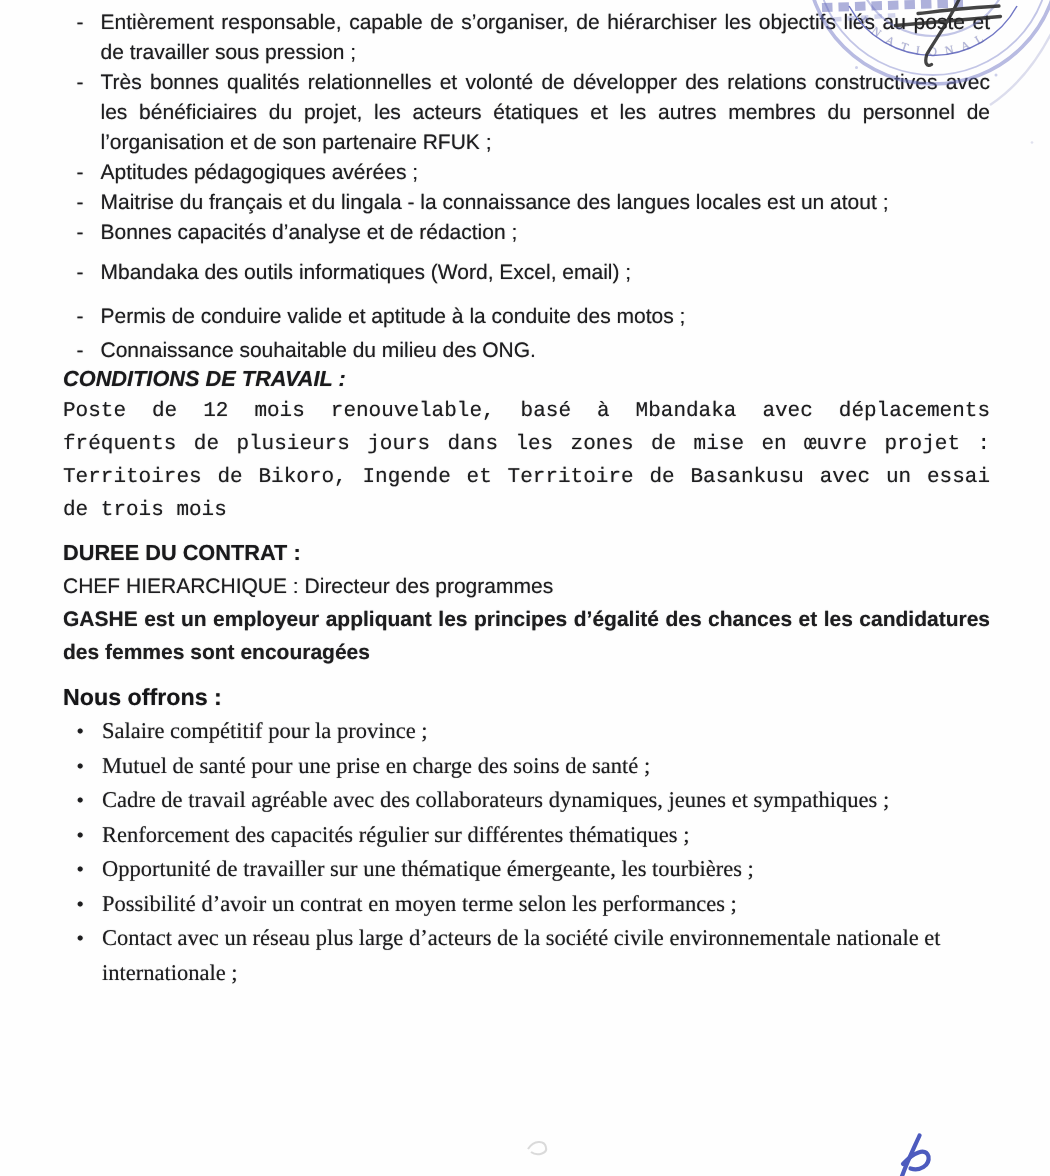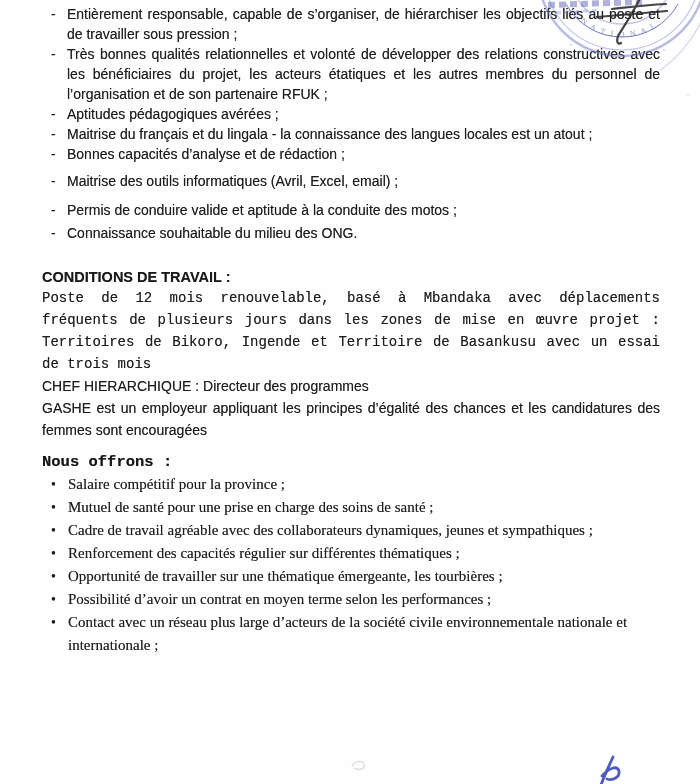--- a/index.html
+++ b/index.html
@@ -27,35 +27,35 @@
     text-align:left;
   }
   ul.req li.sp-a{margin-bottom:7px;}
   ul.req li.sp-b{margin-bottom:9px;}
   ul.req li.sp-c{margin-bottom:3px;}
 
   .sec-heading{
     font-size:14.5px;font-weight:bold;line-height:20px;
     margin:0;color:#1a1a1c;
   }
-  .h-conditions{margin-top:24px;}
+  .h-conditions{margin-top:0;font-style:italic;}
   .h-duree{margin-top:8px;}
 
   p.body-par{margin:0;font-size:14px;line-height:22px;}
   .p-poste{margin-top:12px;margin-left:25px;text-align:justify;font-family:Liberation Mono, monospace;}
   .p-premier{margin-top:16px;}
   .p-chef{margin-top:14px;}
   .p-inter{margin-top:16px;text-align:justify;}
-  .p-gashe{margin-top:12px;font-weight:normal;text-align:justify;}
+  .p-gashe{margin-top:12px;font-weight:bold;text-align:justify;}
   .b-label{font-weight:normal;}
 
   
   .p-nous{
     margin:10px 0 0 0;
-    font-family:Liberation Mono, monospace;
+    font-family:Liberation Sans, sans-serif;
     font-size:15.5px;font-weight:bold;line-height:22px;
     color:#161618;
   }
   ul.offer{
     list-style:none;margin:0;padding:0 0 0 26px;
     font-family:"Liberation Serif",serif;
     font-size:15px;line-height:23px;
   }
   ul.offer li{position:relative;}
   ul.offer li .marker{
@@ -72,28 +72,29 @@
 
 <div class="page">
   <div class="content">
 
     <ul class="req">
       <li><span class="marker">-</span><span>Entièrement responsable, capable de s’organiser, de hiérarchiser les objectifs liés au poste et de travailler sous pression ;</span></li>
       <li><span class="marker">-</span><span>Très bonnes qualités relationnelles et volonté de développer des relations constructives avec les bénéficiaires du projet, les acteurs étatiques et les autres membres du personnel de l’organisation et de son partenaire RFUK ;</span></li>
       <li><span class="marker">-</span><span>Aptitudes pédagogiques avérées ;</span></li>
       <li><span class="marker">-</span><span>Maitrise du français et du lingala - la connaissance des langues locales est un atout ;</span></li>
       <li class="sp-a"><span class="marker">-</span><span>Bonnes capacités d’analyse et de rédaction ;</span></li>
-      <li class="sp-b"><span class="marker">-</span><span>Maitrise des outils informatiques (Avril, Excel, email) ;</span></li>
+      <li class="sp-b"><span class="marker">-</span><span>Mbandaka des outils informatiques (Word, Excel, email) ;</span></li>
       <li class="sp-c"><span class="marker">-</span><span>Permis de conduire valide et aptitude à la conduite des motos ;</span></li>
       <li><span class="marker">-</span><span>Connaissance souhaitable du milieu des ONG.</span></li>
     </ul>
 
     <h3 class="sec-heading h-conditions">CONDITIONS DE TRAVAIL :</h3>
     <p class="body-par p-poste">Poste de 12 mois renouvelable, basé à Mbandaka avec déplacements fréquents de plusieurs jours dans les zones de mise en œuvre projet : Territoires de Bikoro, Ingende et Territoire de Basankusu avec un essai de trois mois</p>
 
+    <h3 class="sec-heading h-duree">DUREE DU CONTRAT :</h3>
 
     <p class="body-par p-chef"><span class="b-label"><span>CHEF HIERARCHIQUE</span><span> : </span></span><span>Directeur des programmes</span></p>
 
 
     <p class="body-par p-gashe">GASHE est un employeur appliquant les principes d’égalité des chances et les candidatures des femmes sont encouragées</p>
 
     <p class="p-nous">Nous offrons :</p>
 
     <ul class="offer">
       <li><span class="marker">•</span><span>Salaire compétitif pour la province ;</span></li>

